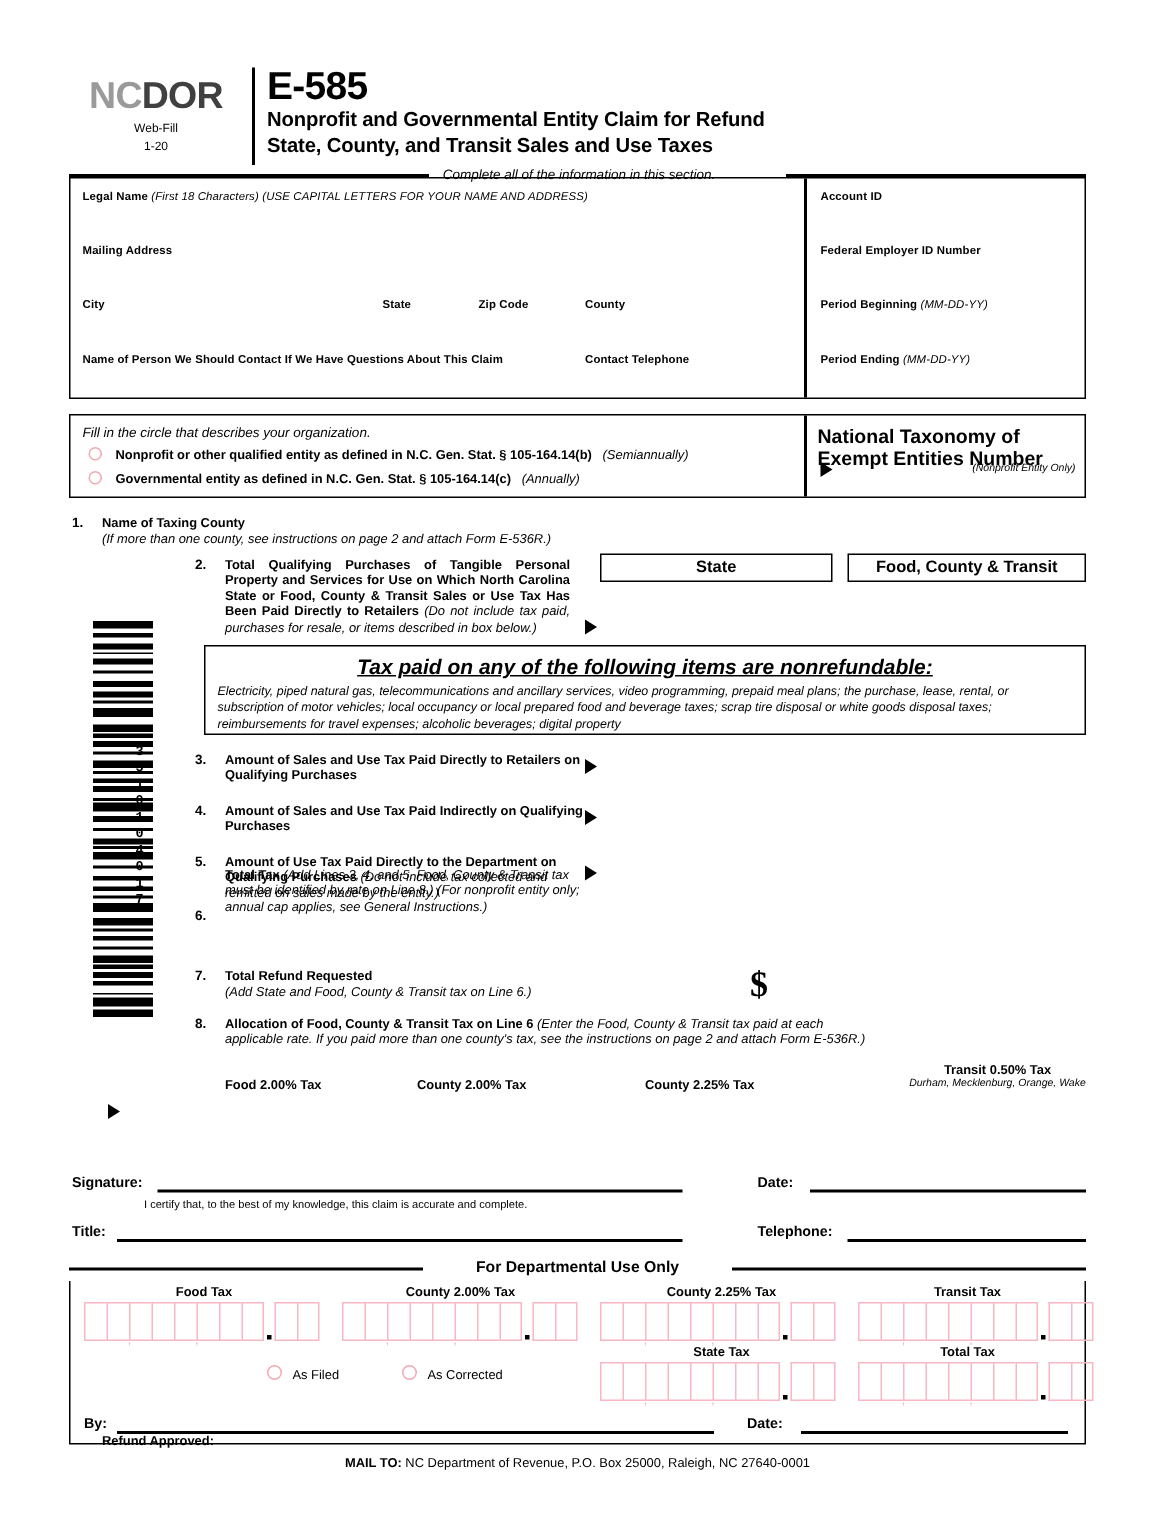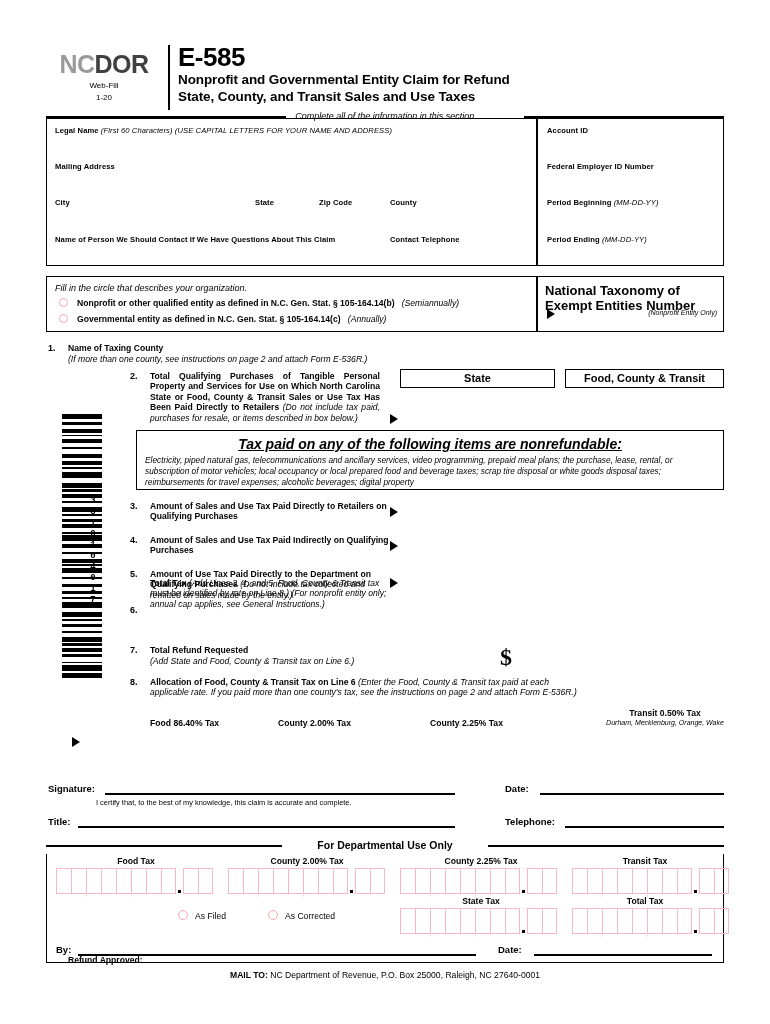--- a/index.html
+++ b/index.html
@@ -134,21 +134,21 @@
 
   <div class="complete-rule">
     <div class="ln l1"></div>
     <div class="txt">Complete all of the information in this section.</div>
     <div class="ln l2"></div>
   </div>
 
   <div class="idbox">
     <div class="vsep"></div>
 
-    <div class="fld" style="left:8px; top:7px;"><span>Legal Name</span> <span class="it">(First 60 Characters) (USE CAPITAL LETTERS FOR YOUR NAME AND ADDRESS)</span></div>
+    <div class="fld" style="left:8px; top:7px;"><span>Legal Name</span> <span class="it">(First 18 Characters) (USE CAPITAL LETTERS FOR YOUR NAME AND ADDRESS)</span></div>
     <div class="fld" style="left:8px; top:43px;">Mailing Address</div>
     <div class="fld" style="left:8px; top:79px;">City</div>
     <div class="fld" style="left:208px; top:79px;">State</div>
     <div class="fld" style="left:272px; top:79px;">Zip Code</div>
     <div class="fld" style="left:343px; top:79px;">County</div>
     <div class="fld" style="left:8px; top:116px;">Name of Person We Should Contact If We Have Questions About This Claim</div>
     <div class="fld" style="left:343px; top:116px;">Contact Telephone</div>
 
     <div class="fld" style="left:500px; top:7px;">Account ID</div>
     <div class="fld" style="left:500px; top:43px;">Federal Employer  ID Number</div>
@@ -249,21 +249,21 @@
   <div class="l-txt" style="left:150px; top:578px; width:250px;"><span>Total Tax</span> <span class="it">(Add Lines 3, 4, and 5.  Food, County &amp; Transit tax must be identified by rate on Line 8.)  (For nonprofit entity only; annual cap applies, see General Instructions.)</span></div>
 
   <div class="l-num" style="left:130px; top:645px;">7.</div>
   <div class="l-txt" style="left:150px; top:645px;">Total Refund Requested</div>
   <div class="sub-it" style="left:150px; top:656px; width:280px;">(Add State and Food, County &amp; Transit tax on Line 6.)</div>
   <div class="dollar" style="left:500px; top:644px;">$</div>
 
   <div class="l-num" style="left:130px; top:677px;">8.</div>
   <div class="l-txt" style="left:150px; top:677px; width:430px;"><span>Allocation of Food, County &amp; Transit Tax on Line 6</span> <span class="it">(Enter the Food, County &amp; Transit tax paid at each applicable rate. If you paid more than one county's tax, see the instructions on page 2 and attach Form E-536R.)</span></div>
 
-  <div class="rate" style="left:150px; top:718px;">Food 86.40% Tax</div>
+  <div class="rate" style="left:150px; top:718px;">Food 2.00% Tax</div>
   <div class="rate" style="left:278px; top:718px;">County 2.00% Tax</div>
   <div class="rate" style="left:430px; top:718px;">County 2.25% Tax</div>
   <div class="rate" style="left:600px; top:708px; width:130px; text-align:center;">Transit 0.50% Tax</div>
   <div class="rate-sub" style="left:600px; top:719px; width:130px;">Durham, Mecklenburg, Orange, Wake</div>
 
   <div style="position:absolute; left:72px; top:733px;"><span class="tri"></span></div>
 
   <div class="sig-lbl" style="left:48px; top:783px;">Signature:</div>
   <div class="rule" style="left:105px; top:793px; width:350px;"></div>
   <div class="sig-lbl" style="left:505px; top:783px;">Date:</div>

